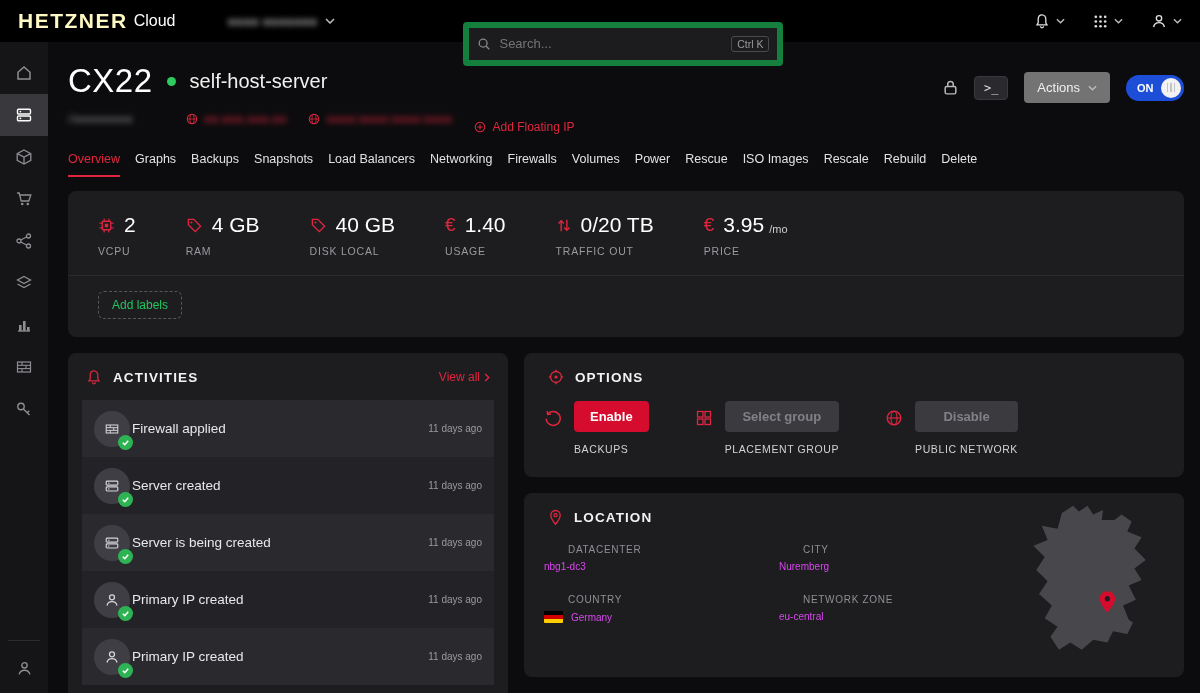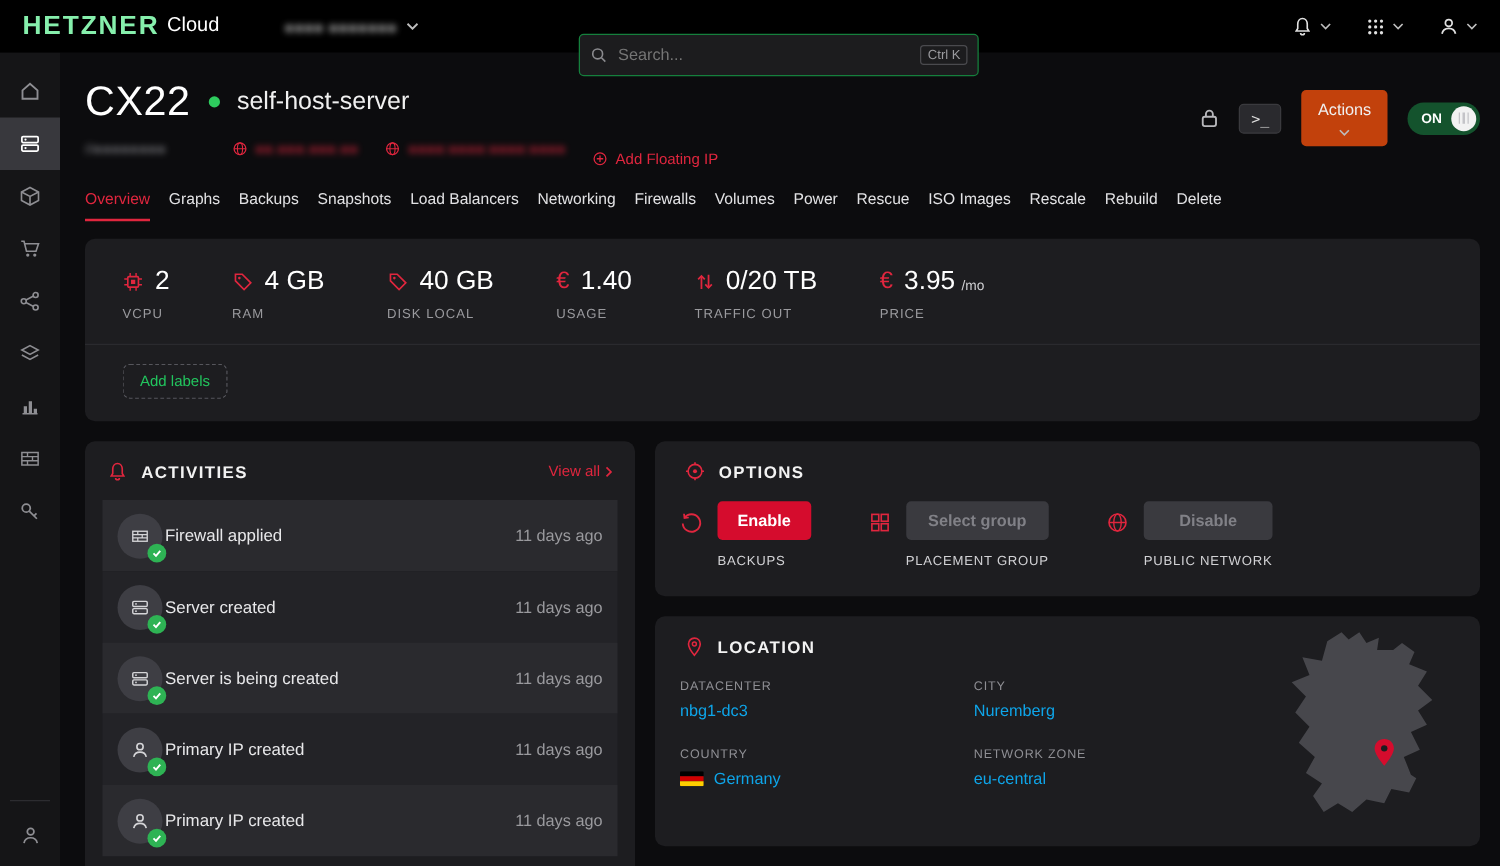--- a/index.html
+++ b/index.html
@@ -3,24 +3,24 @@
 <meta charset="utf-8">
 <style>
   * { margin:0; padding:0; box-sizing:border-box; }
   html,body { width:1200px; height:693px; }
   body { font-family:"Liberation Sans", sans-serif; background:#0c0c0e; color:#e8e8e8; overflow:hidden; position:relative; }
   .blur { filter: blur(3px); opacity:.85; }
   svg { display:block; }
 
   
   .topbar { position:absolute; top:0; left:0; right:0; height:42px; background:#000; display:flex; align-items:center; padding:0 18px; z-index:9; }
-  .logo { font-weight:800; font-size:21px; letter-spacing:1.5px; color:#86efac; }
+  .logo { font-weight:800; font-size:21px; letter-spacing:1.5px; color:#fef9c3; }
   .logo-suffix { font-size:16px; color:#fff; font-weight:400; margin-left:6px; }
   .project-switcher { display:flex; align-items:center; gap:8px; margin-left:52px; color:#ddd; font-size:13px; cursor:pointer; }
-  .search { width:320px; height:27px; background:#1c1c1e; border:1px solid #15803d; border-radius:4px; display:flex; align-items:center; padding:16px 8px; gap:8px; margin-left:128px; color:#8a8a8e;margin-top:45px; }
+  .search { width:320px; height:27px; background:#1c1c1e; border:6px solid #15803d; border-radius:4px; display:flex; align-items:center; padding:16px 8px; gap:8px; margin-left:128px; color:#8a8a8e;margin-top:45px; }
   .search input { flex:1; background:none; border:none; outline:none; color:#bbb; font-size:13px; font-family:inherit; }
   .kbd { font-size:10.5px; color:#9a9a9e; border:1px solid #4a4a4e; border-radius:3px; padding:1px 5px; white-space:nowrap; }
   .topbar-right { margin-left:auto; display:flex; align-items:center; gap:28px; color:#e0e0e0; }
   .tb-item { display:flex; align-items:center; gap:6px; cursor:pointer; }
   .chev { color:#bdbdbd; }
 
   
   .sidebar { position:absolute; top:42px; left:0; bottom:0; width:48px; background:#151517; display:flex; flex-direction:column; padding-top:10px; z-index:8; }
   .side-item { height:42px; display:flex; align-items:center; justify-content:center; color:#8e8e93; cursor:pointer; }
   .side-item.active { background:#38383d; color:#fff; }
@@ -35,22 +35,22 @@
   .server-type { font-size:33px; color:#fff; letter-spacing:.5px; }
   .status-dot { width:9px; height:9px; border-radius:50%; background:#2ecc5e; }
   .server-name { font-size:20px; color:#f0f0f0; }
   .sh-sub { display:flex; align-items:center; gap:22px; margin-top:4px; font-size:12px; }
   .server-id { color:#8e8e93; width:96px; }
   .ip-item { display:flex; align-items:center; gap:6px; color:#e0263e; }
   .add-floating-ip { display:flex; align-items:center; gap:6px; color:#e0263e; cursor:pointer;margin-top:16px; }
   .sh-controls { margin-left:auto; display:flex; align-items:center; gap:16px; padding-top:10px; }
   .lock { color:#b8b8bc; }
   .console-btn { background:#2a2a2e; border:1px solid #3a3a3e; color:#ddd; border-radius:4px; padding:4px 9px; font-family:"DejaVu Sans Mono", monospace; font-size:12px; cursor:pointer; }
-  .actions-btn { background:#c2410c; color:#f0f0f0; border:none; border-radius:4px; padding:8px 13px; font-size:13px; display:flex; align-items:center; gap:8px; cursor:pointer; font-family:inherit;flex-direction:column; }
-  .toggle { width:58px; height:26px; border-radius:13px; background:#14532d; display:flex; align-items:center; padding:0 3px; cursor:pointer; }
+  .actions-btn { background:#737373; color:#f0f0f0; border:none; border-radius:4px; padding:8px 13px; font-size:13px; display:flex; align-items:center; gap:8px; cursor:pointer; font-family:inherit; }
+  .toggle { width:58px; height:26px; border-radius:13px; background:#1d4ed8; display:flex; align-items:center; padding:0 3px; cursor:pointer; }
   .toggle-label { color:#fff; font-size:11px; font-weight:700; margin-left:8px; }
   .toggle-knob { margin-left:auto; width:20px; height:20px; border-radius:50%; background:#f2f2f2; display:flex; align-items:center; justify-content:center; gap:2px; }
   .toggle-knob i { display:block; width:1.5px; height:9px; background:#c4c4c8; }
 
   .tabs { display:flex; gap:15px; margin-top:18px; font-size:12.5px; color:#e2e2e4; }
   .tab { padding-bottom:9px; cursor:pointer; white-space:nowrap; }
   .tab.active { color:#e0263e; border-bottom:2px solid #e0263e; }
 
   .card { background:#1d1d20; border-radius:8px; }
 
@@ -72,36 +72,36 @@
   .card-header .hicon { color:#e0263e; }
   .card-title { font-size:13.5px; font-weight:700; letter-spacing:1.1px; color:#f2f2f2; }
   .view-all { margin-left:auto; color:#e0263e; font-size:12px; display:flex; gap:4px; align-items:center; cursor:pointer; }
   .activity-list { margin-top:15px; }
   .activity-row { display:flex; align-items:center; gap:2px; height:57px; padding:0 12px; }
   .activity-row:nth-child(odd) { background:#2a2a2e; }
   .activity-row:nth-child(even) { background:#232327; }
   .avatar { position:relative; width:36px; height:36px; border-radius:50%; background:#3e3e44; display:flex; align-items:center; justify-content:center; color:#d5d5d8; flex:none; }
   .badge { position:absolute; right:-3px; bottom:-3px; width:15px; height:15px; border-radius:50%; background:#2eb354; display:flex; align-items:center; justify-content:center; }
   .activity-text { font-size:13.5px; color:#e8e8ea; }
-  .activity-time { margin-left:auto; font-size:13px; color:#9a9a9e; }
+  .activity-time { margin-left:auto; font-size:10px; color:#9a9a9e; }
 
   .options { padding:16px 20px 22px; }
   .options-row { display:flex; gap:46px; margin-top:16px; }
   .option { display:flex; gap:12px; }
   .option-icon { color:#e0263e; padding-top:8px; }
   .option-body { display:flex; flex-direction:column; gap:11px; }
   .btn { border:none; border-radius:4px; font-size:13px; font-weight:700; padding:8px 16px; cursor:pointer; font-family:inherit; }
   .btn-primary { background:#d50c2d; color:#fff; }
   .btn-disabled { background:#3a3a3f; color:#818187; cursor:default; }
   .option-label { font-size:10.5px; letter-spacing:.6px; color:#d2d2d5; }
 
   .location { padding:16px 20px; position:relative; height:184px; overflow:hidden; }
   .loc-grid { display:grid; grid-template-columns:235px 235px; row-gap:22px; margin-top:18px; }
-  .loc-label { font-size:10px; letter-spacing:.7px; color:#8f8f94; }
-  .loc-value { margin-top:6px; font-size:13px; color:#0ea5e9; display:flex; align-items:center; gap:8px; }
+  .loc-label { font-size:10px; letter-spacing:.7px; color:#8f8f94;margin-left:24px; }
+  .loc-value { margin-top:6px; font-size:10px; color:#d946ef; display:flex; align-items:center; gap:8px; }
   .flag { width:19px; height:12px; display:inline-flex; flex-direction:column; border-radius:1px; overflow:hidden; flex:none; }
   .flag .f1 { flex:1; background:#000; } .flag .f2 { flex:1; background:#d00000; } .flag .f3 { flex:1; background:#ffce00; }
   .map { position:absolute; right:14px; top:10px; }
 </style>
 </head>
 <body>
 
 <header class="topbar">
   <span class="logo">HETZNER</span>
   <span class="logo-suffix">Cloud</span>

